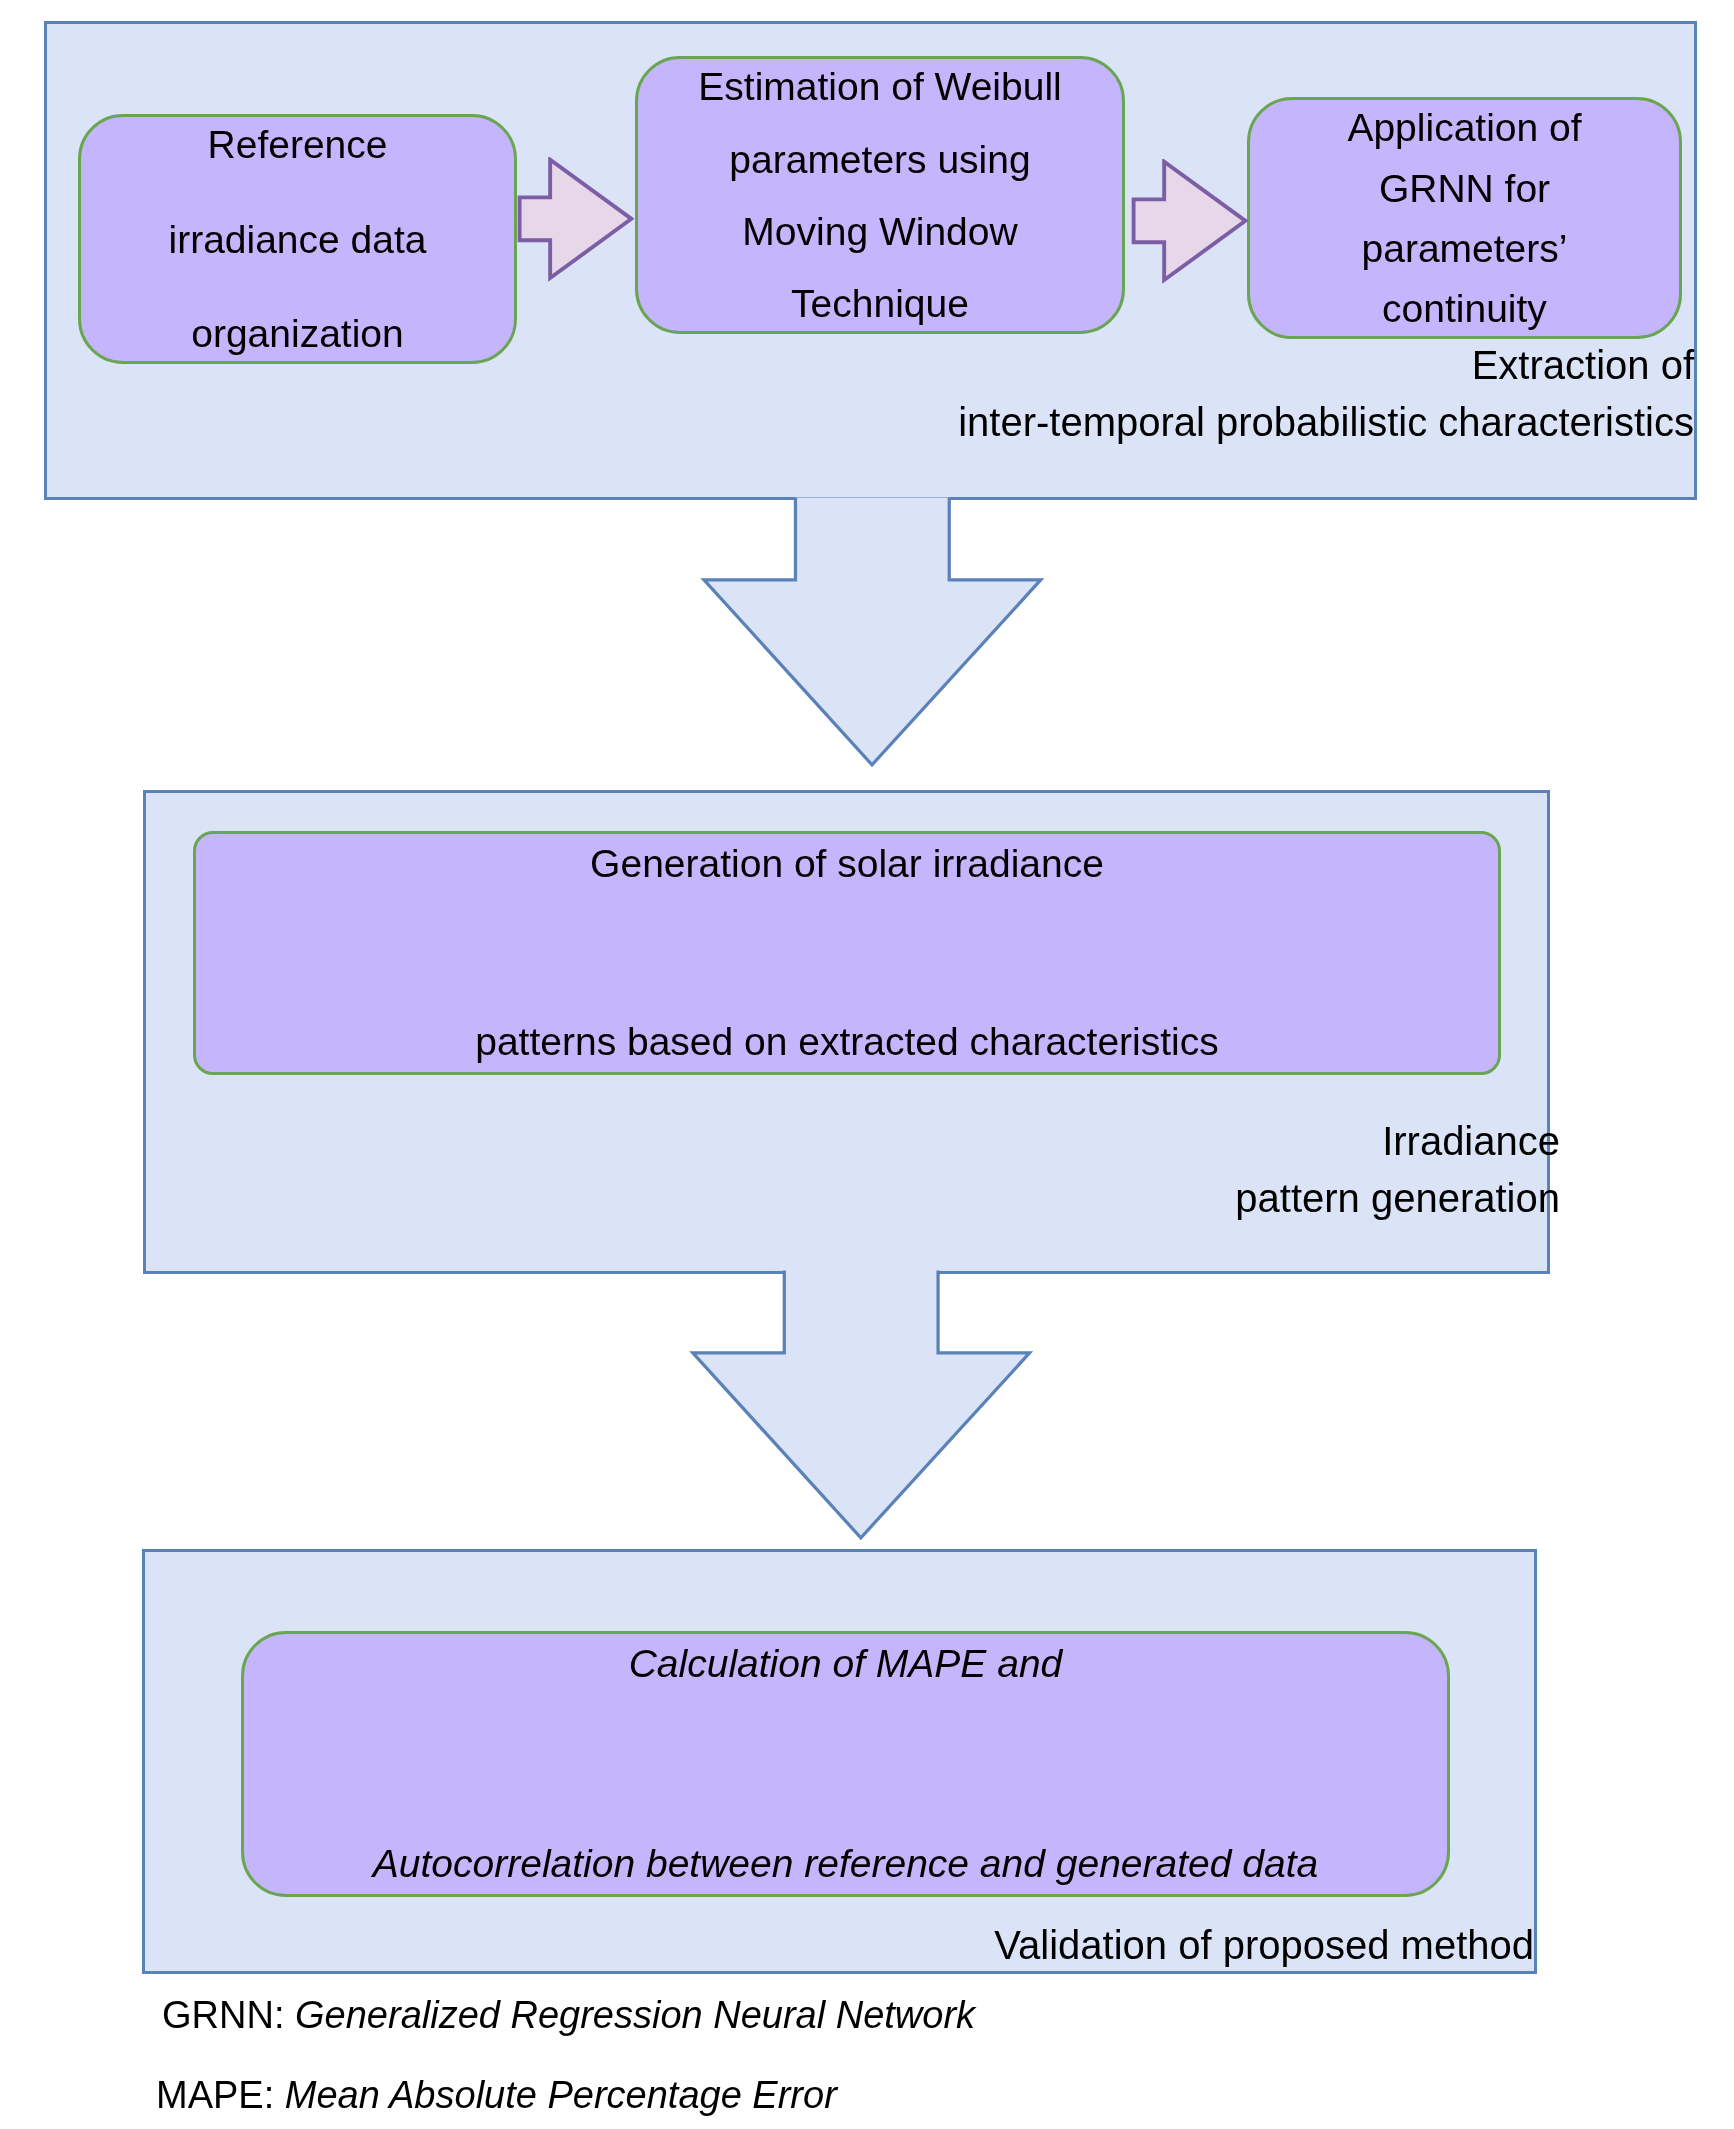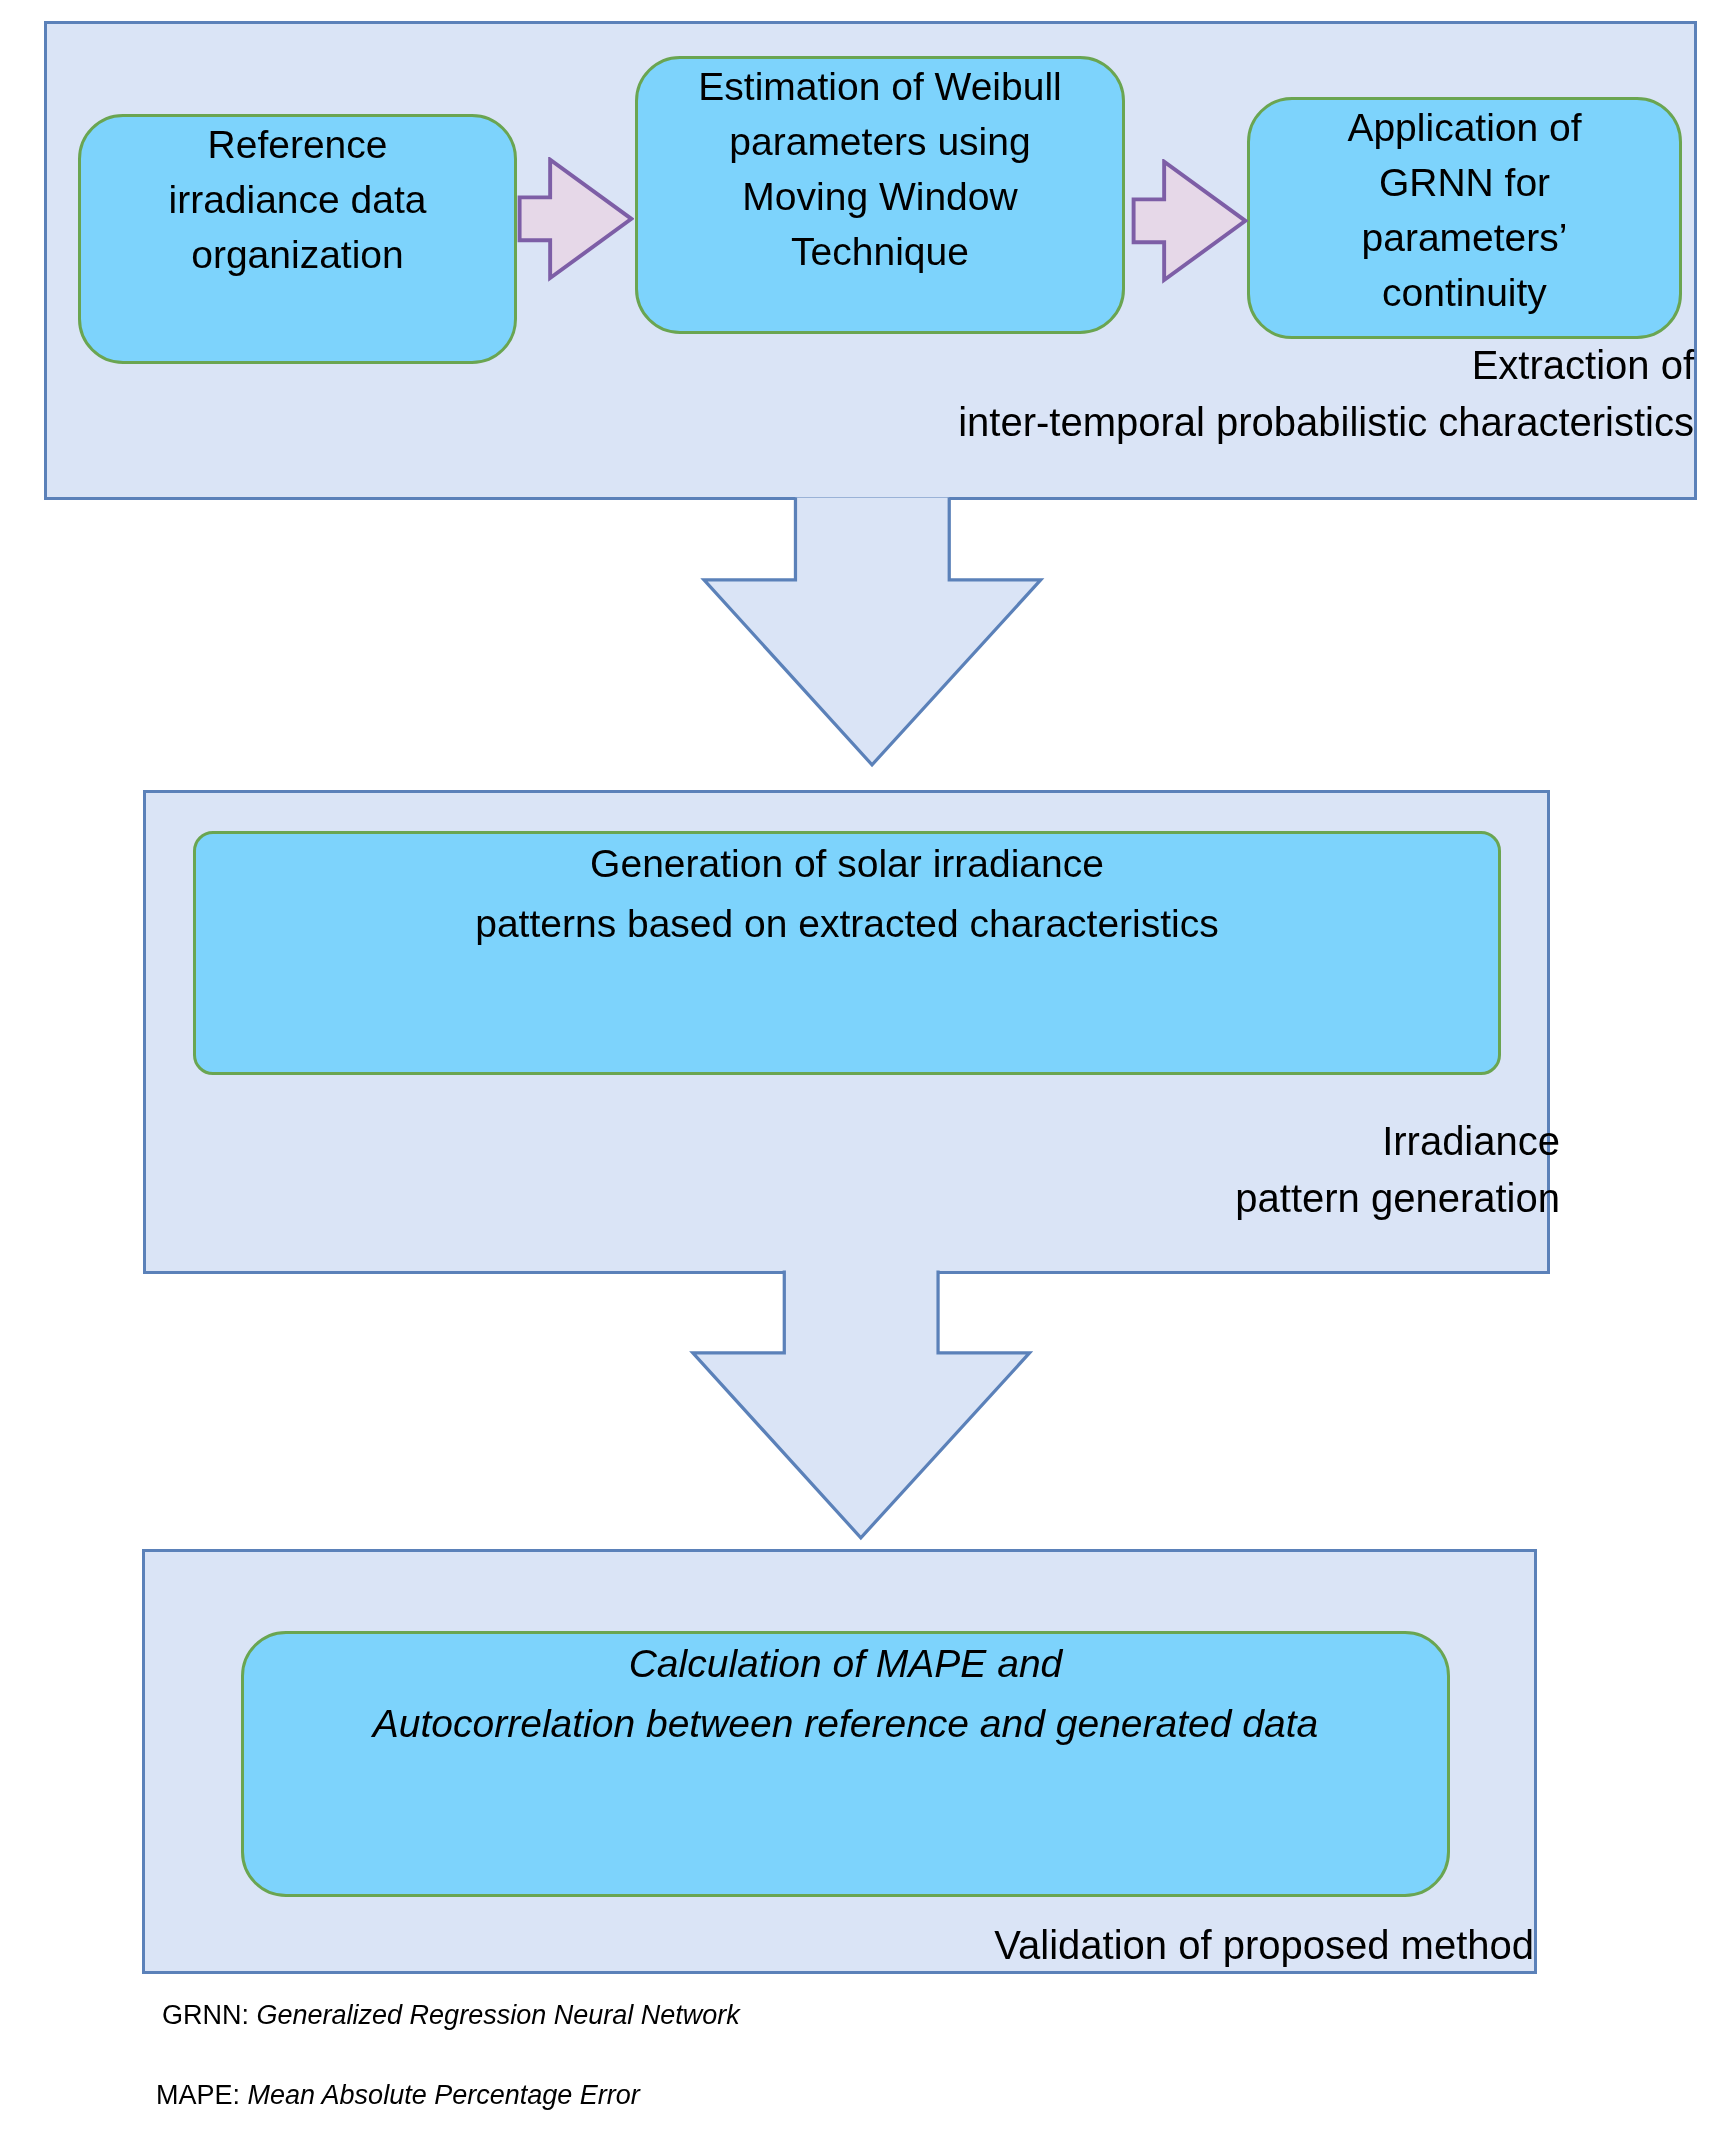--- a/index.html
+++ b/index.html
@@ -13,47 +13,47 @@
     overflow: hidden;
   }
   .section {
     position: absolute;
     background: #dae4f6;
     border: 3.2px solid #5b81b9;
     box-sizing: border-box;
   }
   .gbox {
     position: absolute;
-    background: #7dd3fc;
+    background: #c4b5fd;
     border: 3.9px solid #6aa551;
     border-radius: 45px;
     box-sizing: border-box;
     display: flex;
     flex-direction: column;
-    justify-content: flex-start;
+    justify-content: space-between;
     text-align: center;
     font-size: 39px;
     line-height: 55px;
     color: #000000;
   }
   .gbox span { display: block; }
   .caption {
     position: absolute;
     left: 0;
     width: 100%;
     text-align: right;
     font-size: 40px;
     line-height: 57px;
     color: #000000;
   }
   .caption span { display: block; }
   .arrow-svg { position: absolute; z-index: 2; }
   .footnote {
     position: absolute;
-    font-size: 27px;
+    font-size: 38px;
     line-height: 45px;
     white-space: nowrap;
   }
   .footnote .abbr { font-style: normal; }
   .footnote .def { font-style: italic; }
 </style>
 </head>
 <body>
 
 <div class="page">

